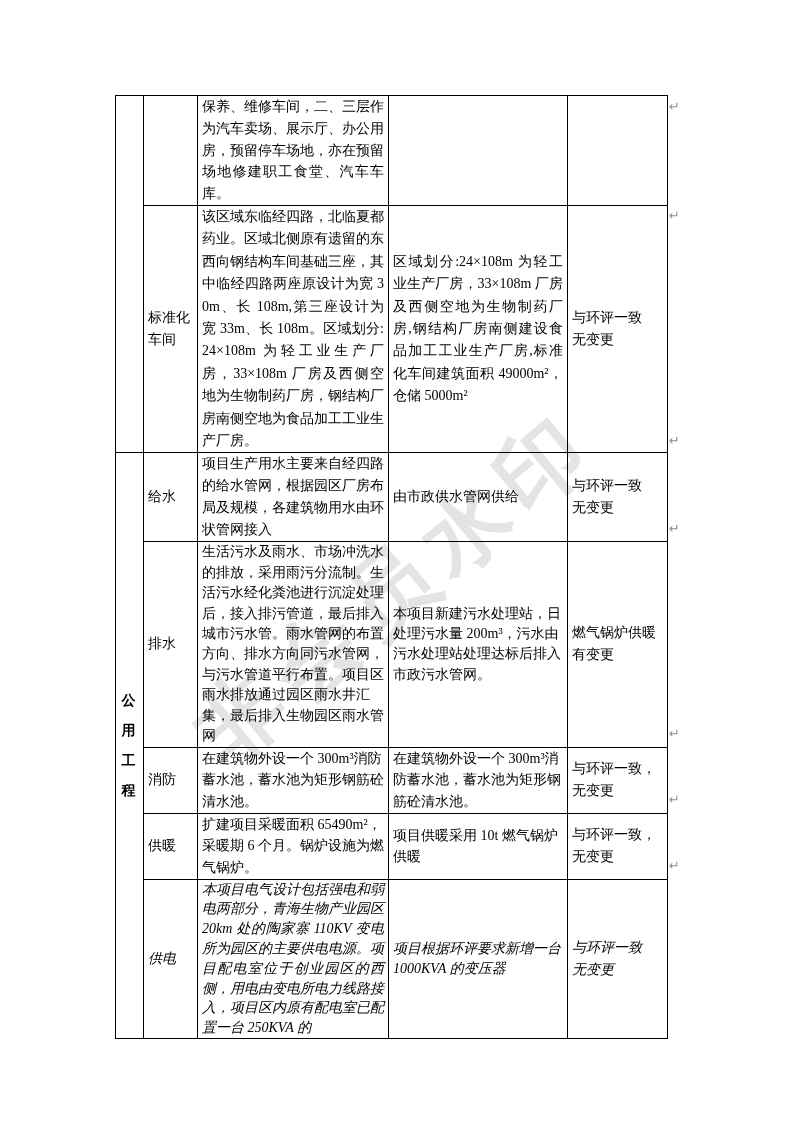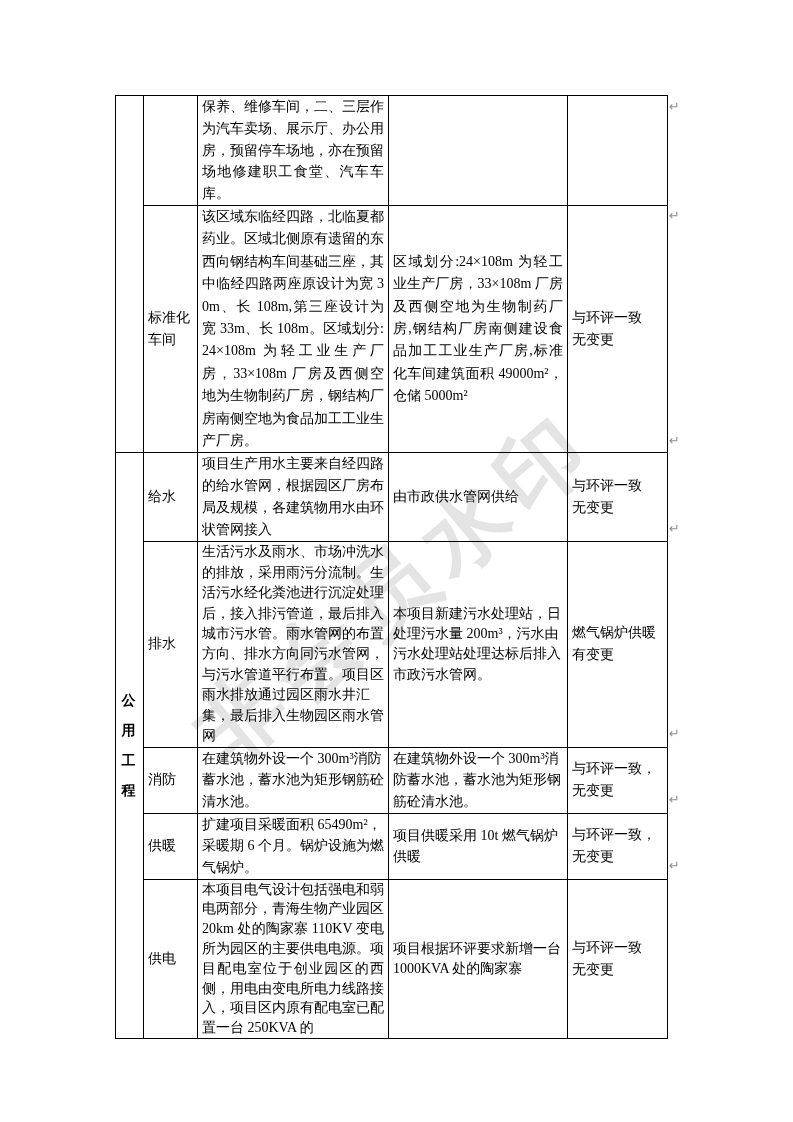--- a/index.html
+++ b/index.html
@@ -55,21 +55,21 @@
     line-height:30px;
     font-weight:bold;
     text-align:left;
   }
   tr.r1 td{line-height:21.8px;}
   tr.r2 td{line-height:22.4px;}
   tr.r3 td{line-height:22px;}
   tr.r4 td{line-height:20.4px;}
   tr.r5 td{line-height:21.5px;}
   tr.r6 td{line-height:21.5px;}
-  tr.r7 td{line-height:19.8px;}
+  tr.r7 td{line-height:19.8px;font-style:italic;}
   tr.r2 td.concl,tr.r3 td.concl,tr.r4 td.concl,
   tr.r5 td.concl,tr.r6 td.concl,tr.r7 td.concl{line-height:22px;}
   .rem{
     position:absolute;
     left:669px;
     z-index:1;
     font-size:13px;
     color:#8f8f8f;
     font-family:"DejaVu Sans",sans-serif;
     user-select:none;
@@ -133,21 +133,21 @@
       <tr class="r6" style="height:66px">
         <td class="lbl">供暖</td>
         <td class="desc3 c">扩建项目采暖面积 65490m²，采暖期 6 个月。锅炉设施为燃气锅炉。</td>
         <td class="c">项目供暖采用 10t 燃气锅炉供暖</td>
         <td class="concl">与环评一致，
 无变更</td>
       </tr>
       <tr class="r7" style="height:159px">
         <td class="lbl">供电</td>
         <td class="desc3 j vt">本项目电气设计包括强电和弱电两部分，青海生物产业园区 20km 处的陶家寨 110KV 变电所为园区的主要供电电源。项目配电室位于创业园区的西侧，用电由变电所电力线路接入，项目区内原有配电室已配置一台 250KVA 的</td>
-        <td class="c">项目根据环评要求新增一台 1000KVA 处的陶家寨</td>
+        <td class="c">项目根据环评要求新增一台 1000KVA 的变压器</td>
         <td class="concl">与环评一致
 无变更</td>
       </tr>
     </tbody>
   </table>
 
   <span class="rem" style="top:99px">↵</span>
   <span class="rem" style="top:208px">↵</span>
   <span class="rem" style="top:433px">↵</span>
   <span class="rem" style="top:521px">↵</span>

